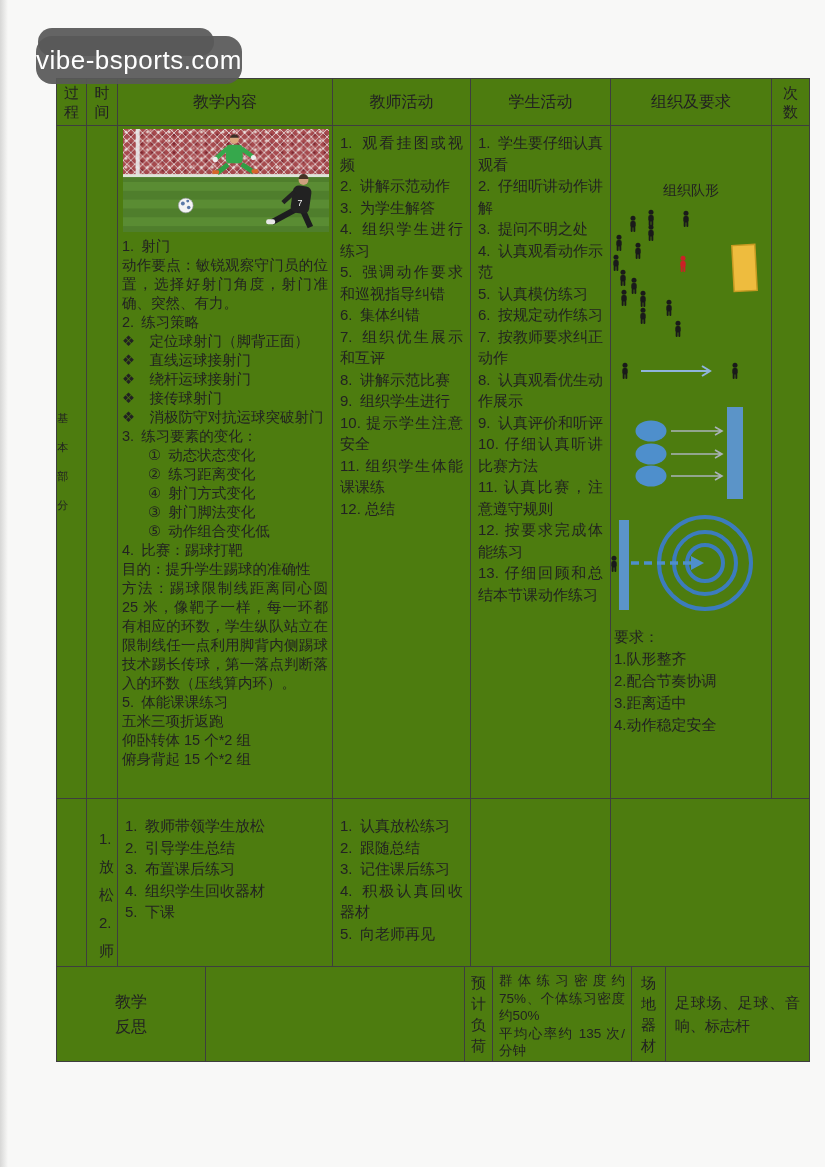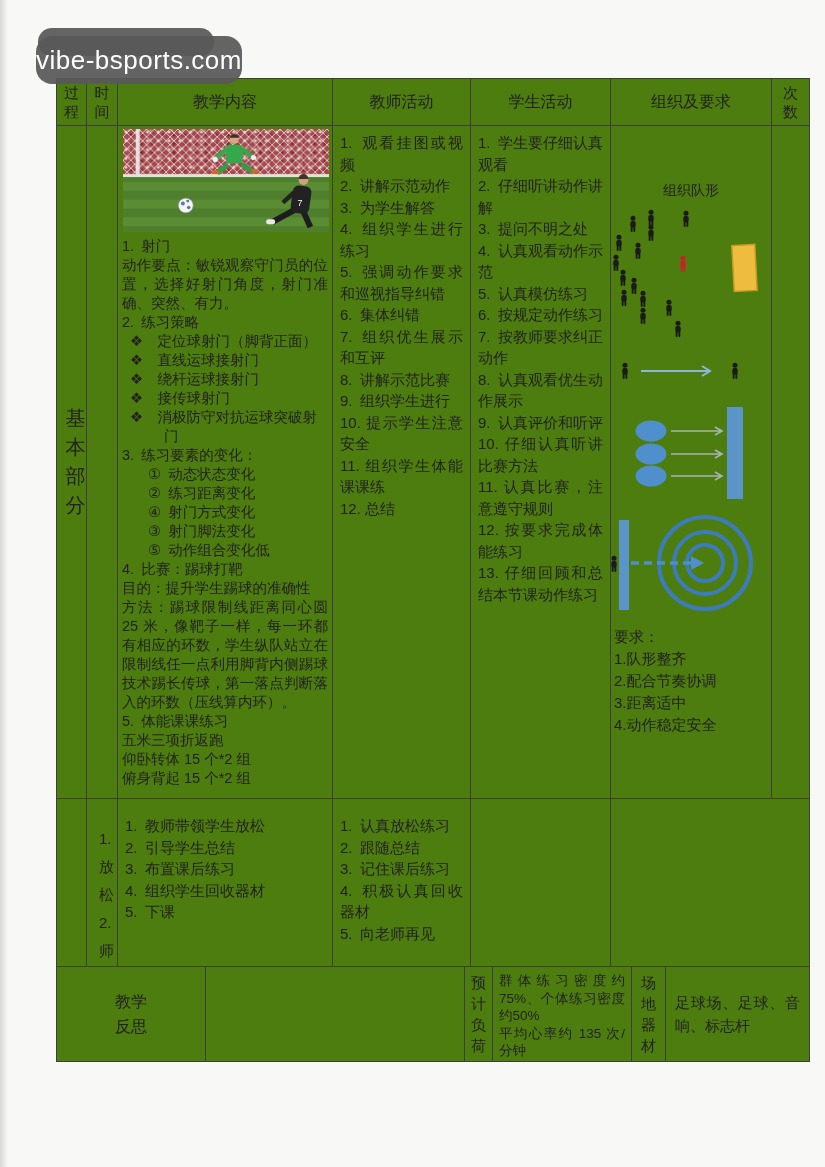--- a/index.html
+++ b/index.html
@@ -24,27 +24,27 @@
   .t-row{display:grid;grid-template-columns:29px 31px 215px 138px 140px 161px 1fr;box-sizing:border-box;}
   .t-row > div{box-sizing:border-box;border-left:1px solid var(--border);overflow:hidden;position:relative;}
   .t-row > div:first-child{border-left:none;}
   .t-row + .t-row{border-top:1px solid var(--border);}
   .r-head{height:46px;}
   .r-basic{height:673px;}
   .r-end{height:168px;}
   .r-bottom{height:95px;grid-template-columns:148px 259px 28px 139px 34px 1fr;}
   .hcell{display:flex;align-items:center;justify-content:center;font-size:16px;text-align:center;}
   .hcell.narrow span{width:1.08em;word-break:break-all;line-height:19px;font-size:15px;}
-  .vstage{display:flex;align-items:center;justify-content:flex-end;font-size:20px;}
+  .vstage{display:flex;align-items:center;justify-content:flex-start;font-size:11px;}
   .vstage span{width:1.06em;word-break:break-all;text-align:center;line-height:29px;}
   .content-cell{padding:3px 4px;font-size:14.5px;line-height:19px;}
   .photo{display:block;margin:0 0 5px 1px;}
   .line{min-height:19px;}
   .line.p{text-align:justify;}
-  .line.b{padding-left:34px;text-indent:-34px;margin-left:8px;}
+  .line.b{padding-left:34px;text-indent:-34px;}
   .line.c{padding-left:26px;}
   .acts{padding:6px 7px;font-size:15px;line-height:21.5px;}
   .acts .line{text-align:justify;min-height:21px;}
   .end-pad{padding-top:16px;}
   .end-content{padding:26px 10px 0 12px;font-size:15px;line-height:28px;}
   .end-content .line{text-align:left;}
   
   .org-cell{font-size:15px;}
   .org-title{position:absolute;top:56px;left:0;width:100%;text-align:center;font-size:14px;}
   .org-svg{position:absolute;left:0;overflow:visible;}

